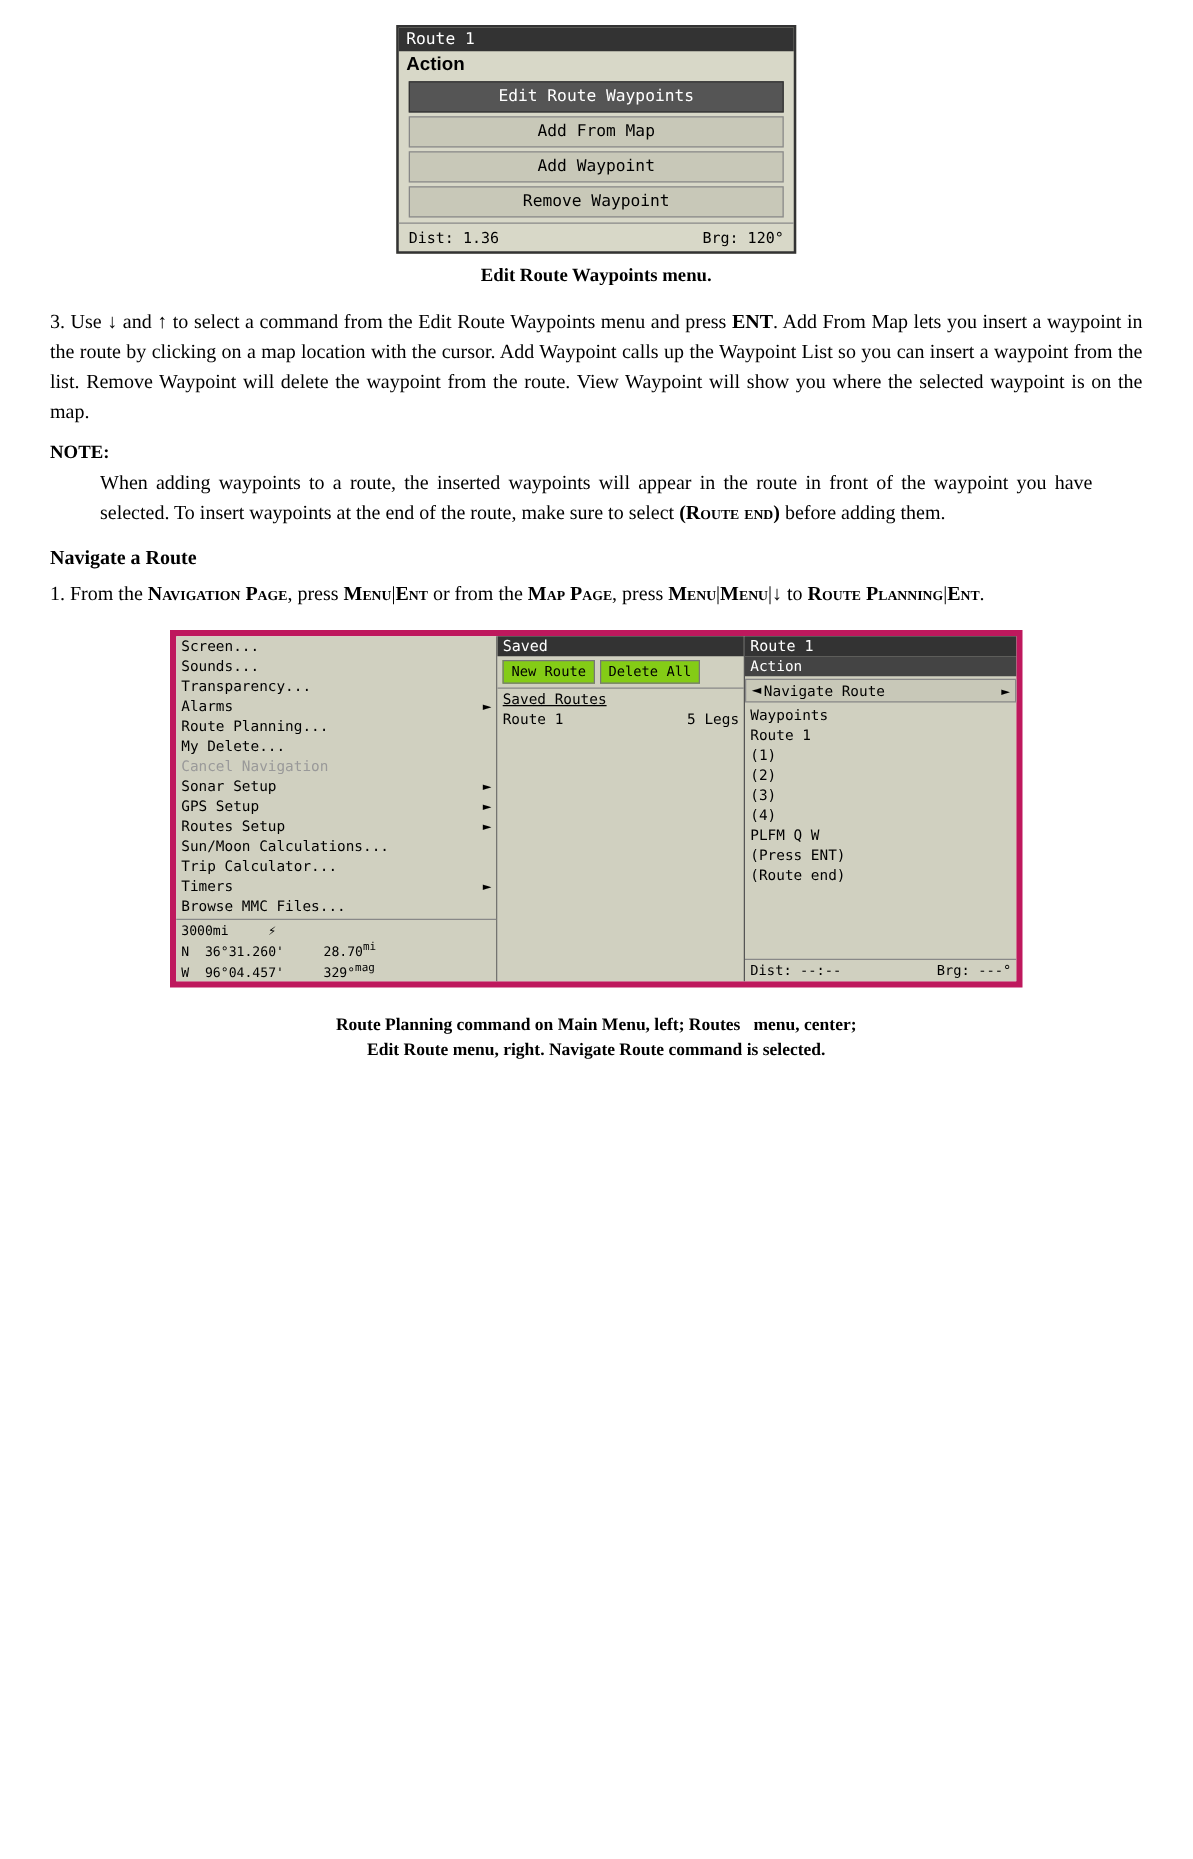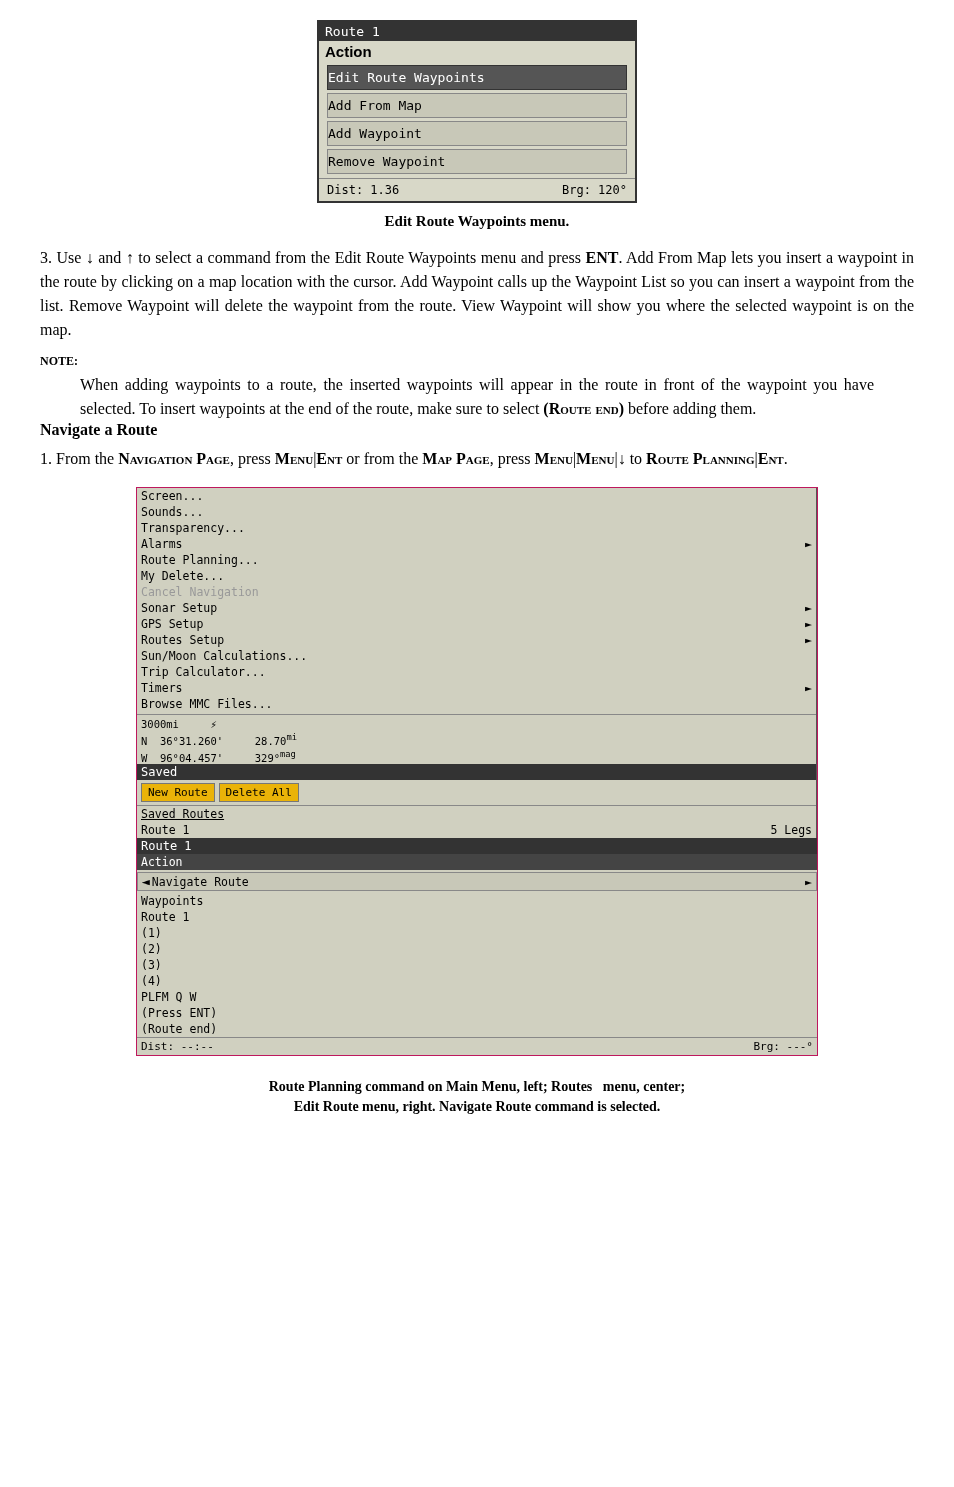--- a/index.html
+++ b/index.html
@@ -43,21 +43,21 @@
       font-family: sans-serif;
       font-weight: bold;
       color: #000;
     }
 
     .gps-menu-item {
       background: #c8c8b8;
       border: 1px solid #888;
       margin: 3px 8px;
       padding: 4px 0;
-      text-align: left;
+      text-align: center;
       font-family: monospace;
       font-size: 13px;
       cursor: pointer;
     }
 
     .gps-menu-item.selected {
       background: #555;
       color: #fff;
       border: 1px solid #333;
     }
@@ -84,26 +84,26 @@
       text-align: justify;
       font-size: 16px;
       line-height: 1.5;
       margin-bottom: 12px;
     }
 
     .body-text b, b { font-weight: bold; }
 
     .note-label {
       font-weight: bold;
-      font-size: 12px;
+      font-size: 15px;
       margin-bottom: 4px;
     }
 
     .note-block {
-      margin: 0 40px 0 40px;
+      margin: 0 40px 15px 40px;
       font-size: 16px;
       line-height: 1.5;
       text-align: justify;
     }
 
     .section-heading {
       font-weight: bold;
       font-size: 16px;
       margin-bottom: 8px;
     }
@@ -113,22 +113,21 @@
       font-variant: small-caps;
       font-size: 1em;
     }
 
     
     .three-panel {
       display: flex;
       gap: 0;
       margin: 16px auto;
       width: 682px;
-      border: 1px solid #be185d;
-      flex-direction: column;
+      border: 5px solid #be185d;
     }
 
     .panel {
       background: #d0d0c0;
       font-family: monospace;
       font-size: 11.5px;
       flex: 1;
       border-right: 1px solid #555;
       display: flex;
       flex-direction: column;
@@ -191,21 +190,21 @@
     }
 
     .panel-toolbar {
       display: flex;
       gap: 4px;
       padding: 3px 4px;
       border-bottom: 1px solid #888;
     }
 
     .toolbar-btn {
-      background: #eab308;
+      background: #84cc16;
       border: 1px solid #777;
       padding: 2px 6px;
       font-family: monospace;
       font-size: 11px;
       cursor: pointer;
     }
 
     .route-panel-item {
       display: flex;
       justify-content: space-between;

